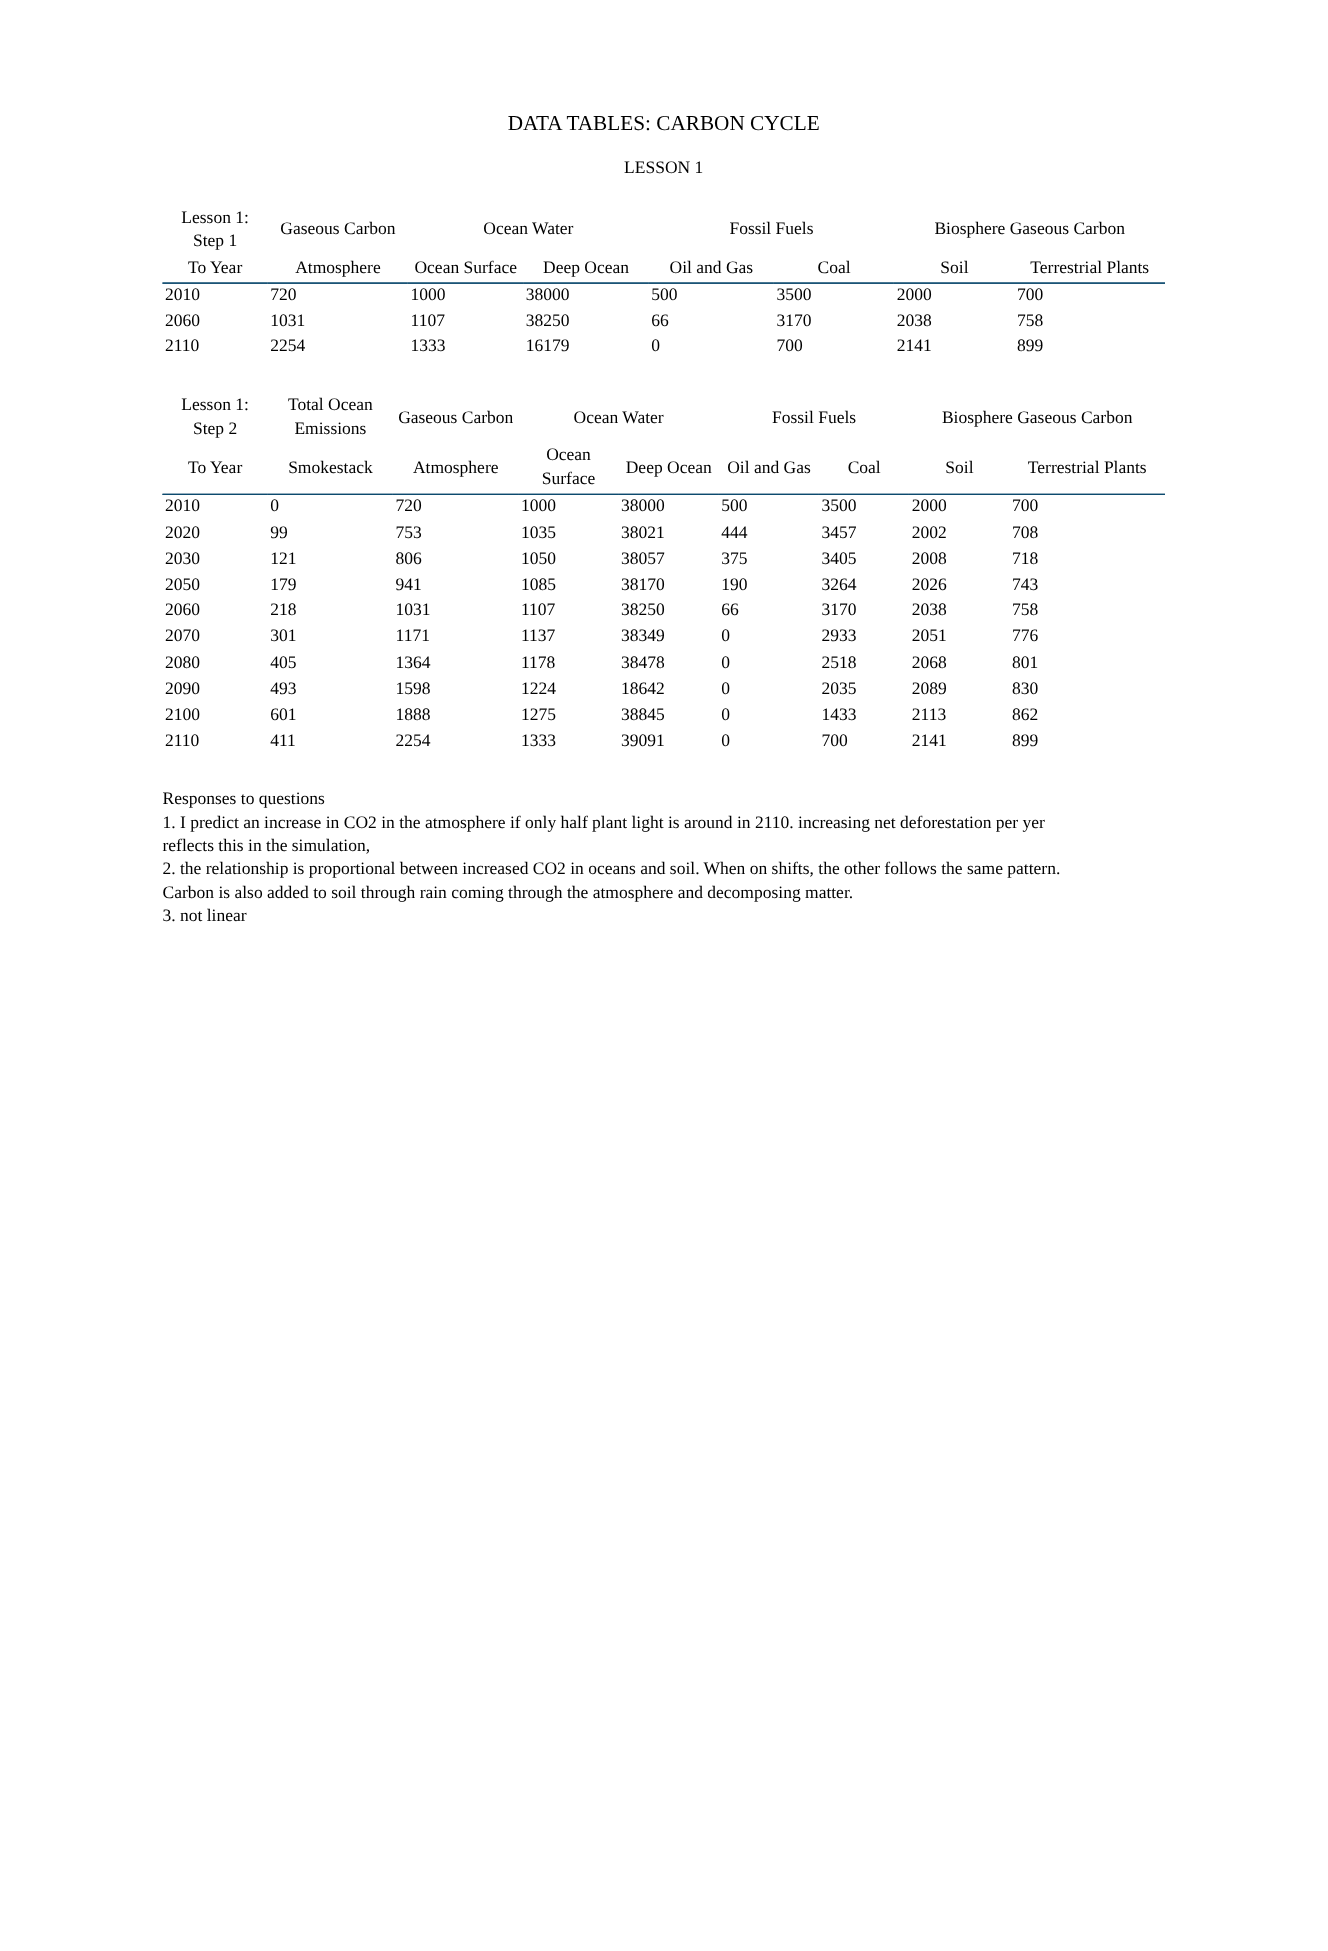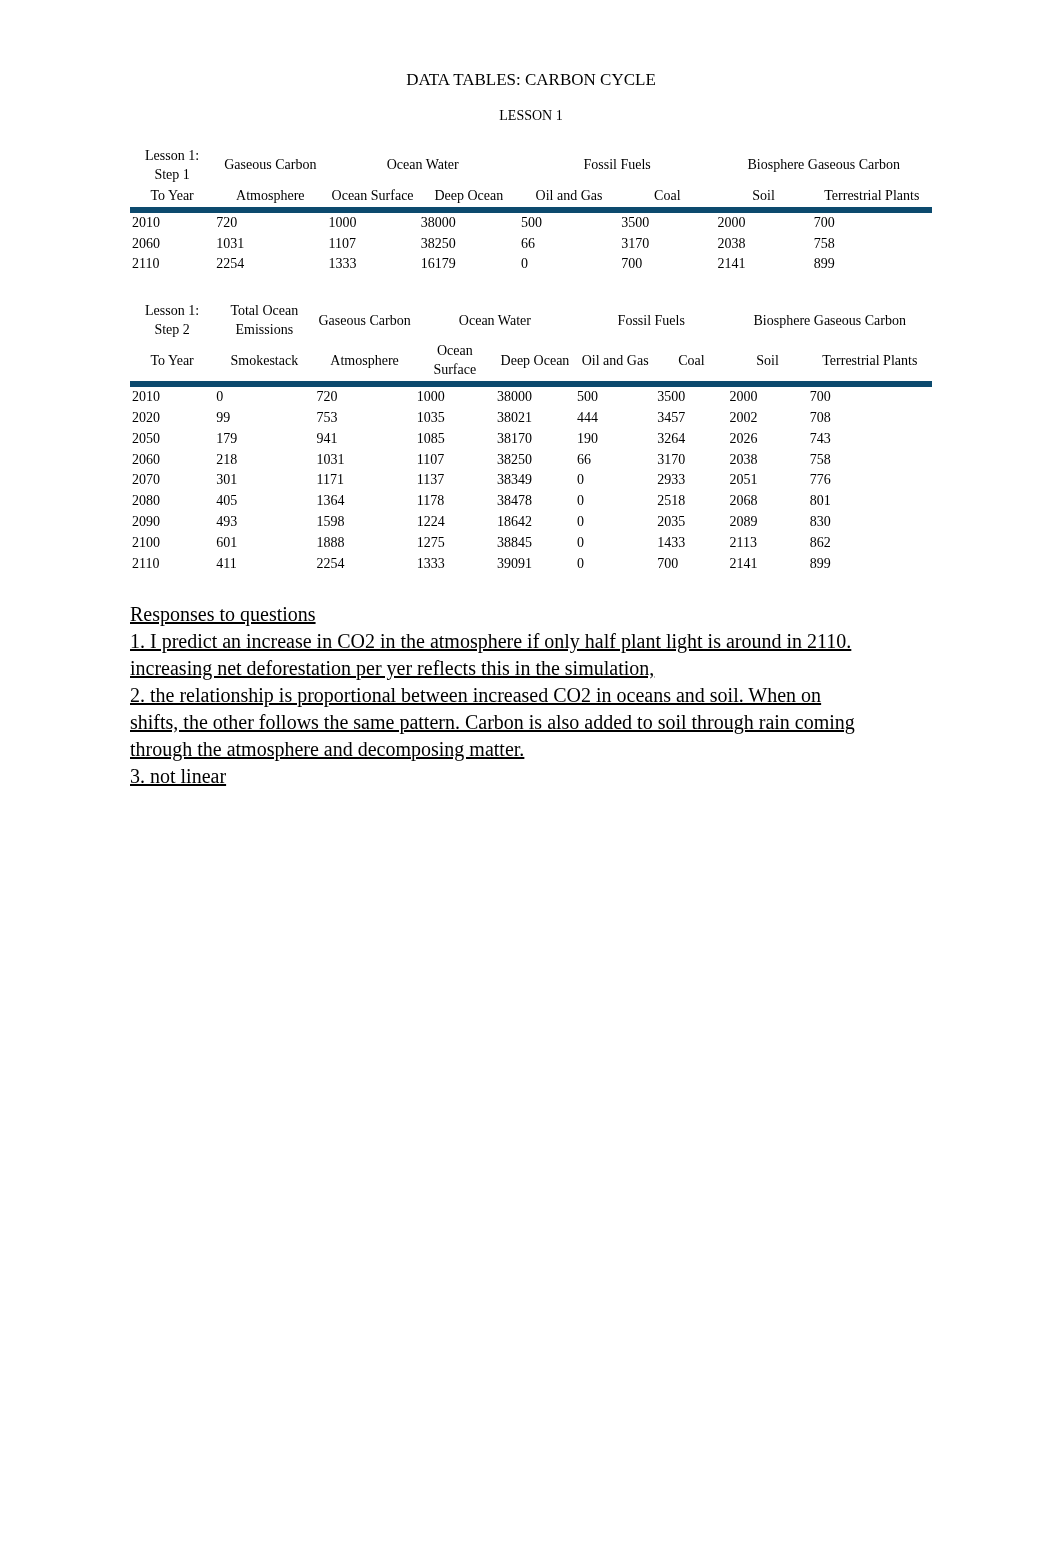--- a/index.html
+++ b/index.html
@@ -6,21 +6,21 @@
       margin: 0;
       padding: 0;
       background: #fff;
       font-family: "Times New Roman", Times, serif;
       font-size: 14px;
       color: #000;
       width: 1062px;
       height: 1561px;
     }
     .page {
-      padding: 70px 130px 0 130px;
+      padding: 89px 130px 0 130px;
     }
     .title {
       text-align: center;
       font-size: 17px;
       margin-bottom: 18px;
     }
     .subtitle {
       text-align: center;
       font-size: 14px;
       margin-bottom: 22px;
@@ -41,31 +41,30 @@
     }
     .hdr th {
       text-align: center;
       vertical-align: middle;
     }
     .sub th {
       text-align: center;
       vertical-align: middle;
     }
     .sub {
-      border-bottom: 6px solid #0c4a6e;
+      border-bottom: 1px solid #0c4a6e;
     }
     .left {
       text-align: left;
     }
     .responses {
       margin-top: 6px;
-      font-size: 20px;
+      font-size: 14px;
       line-height: 1.35;
       max-width: 740px;
-      text-decoration: underline;
     }
     .responses p {
       margin: 0;
     }
   </style>
 </head>
 <body>
 
 <div class="page">
 
@@ -186,20 +185,31 @@
           <td>99</td>
           <td>753</td>
           <td>1035</td>
           <td>38021</td>
           <td>444</td>
           <td>3457</td>
           <td>2002</td>
           <td>708</td>
         </tr>
         <tr>
+          <td>2030</td>
+          <td>121</td>
+          <td>806</td>
+          <td>1050</td>
+          <td>38057</td>
+          <td>375</td>
+          <td>3405</td>
+          <td>2008</td>
+          <td>718</td>
+        </tr>
+        <tr>
           <td>2050</td>
           <td>179</td>
           <td>941</td>
           <td>1085</td>
           <td>38170</td>
           <td>190</td>
           <td>3264</td>
           <td>2026</td>
           <td>743</td>
         </tr>

